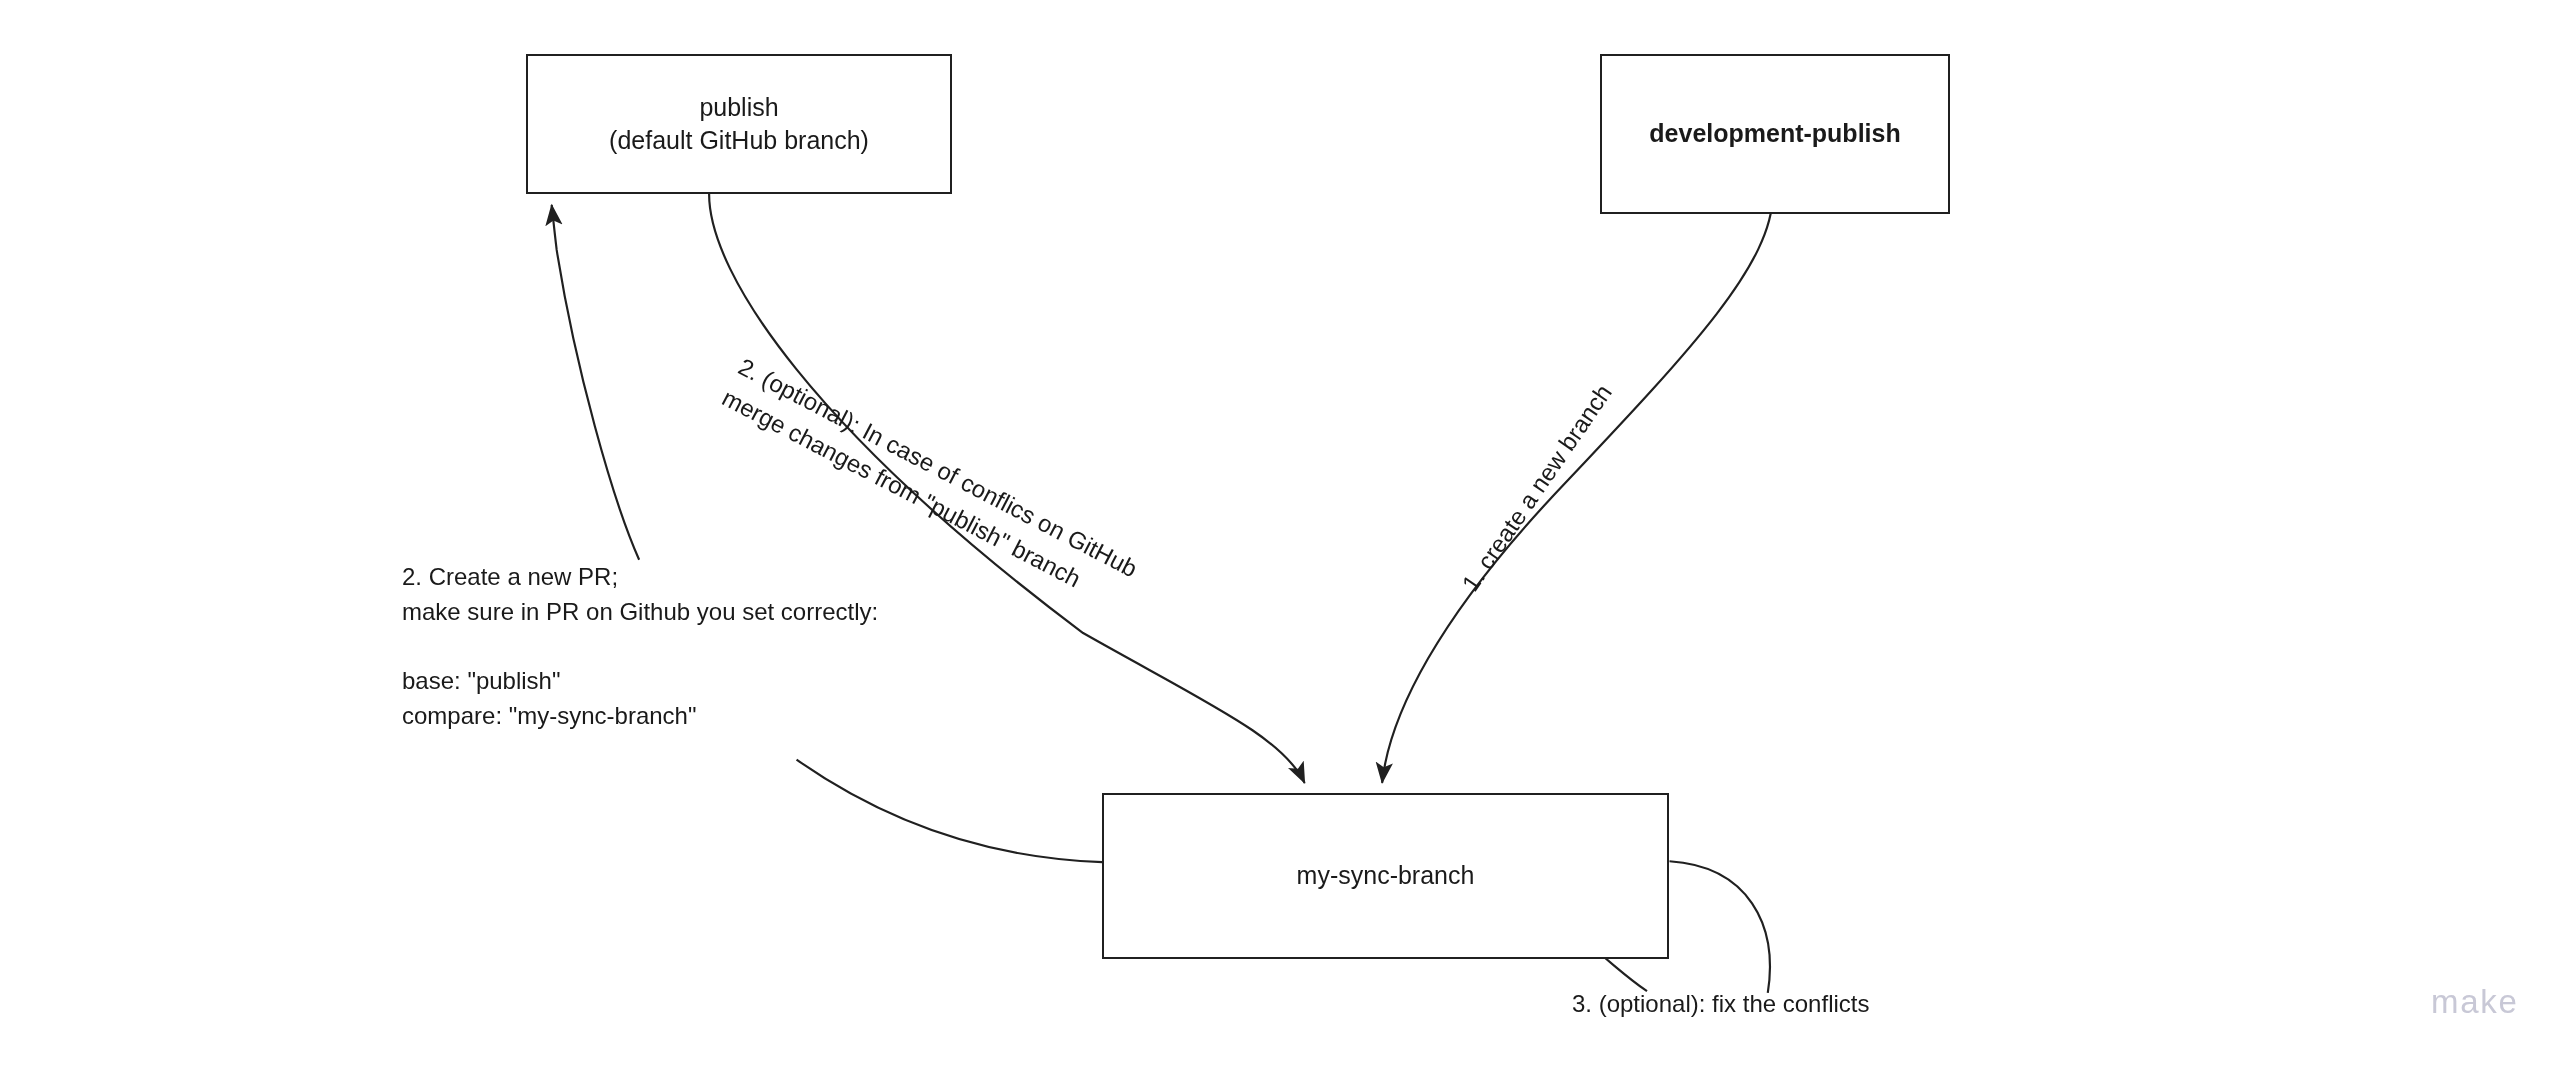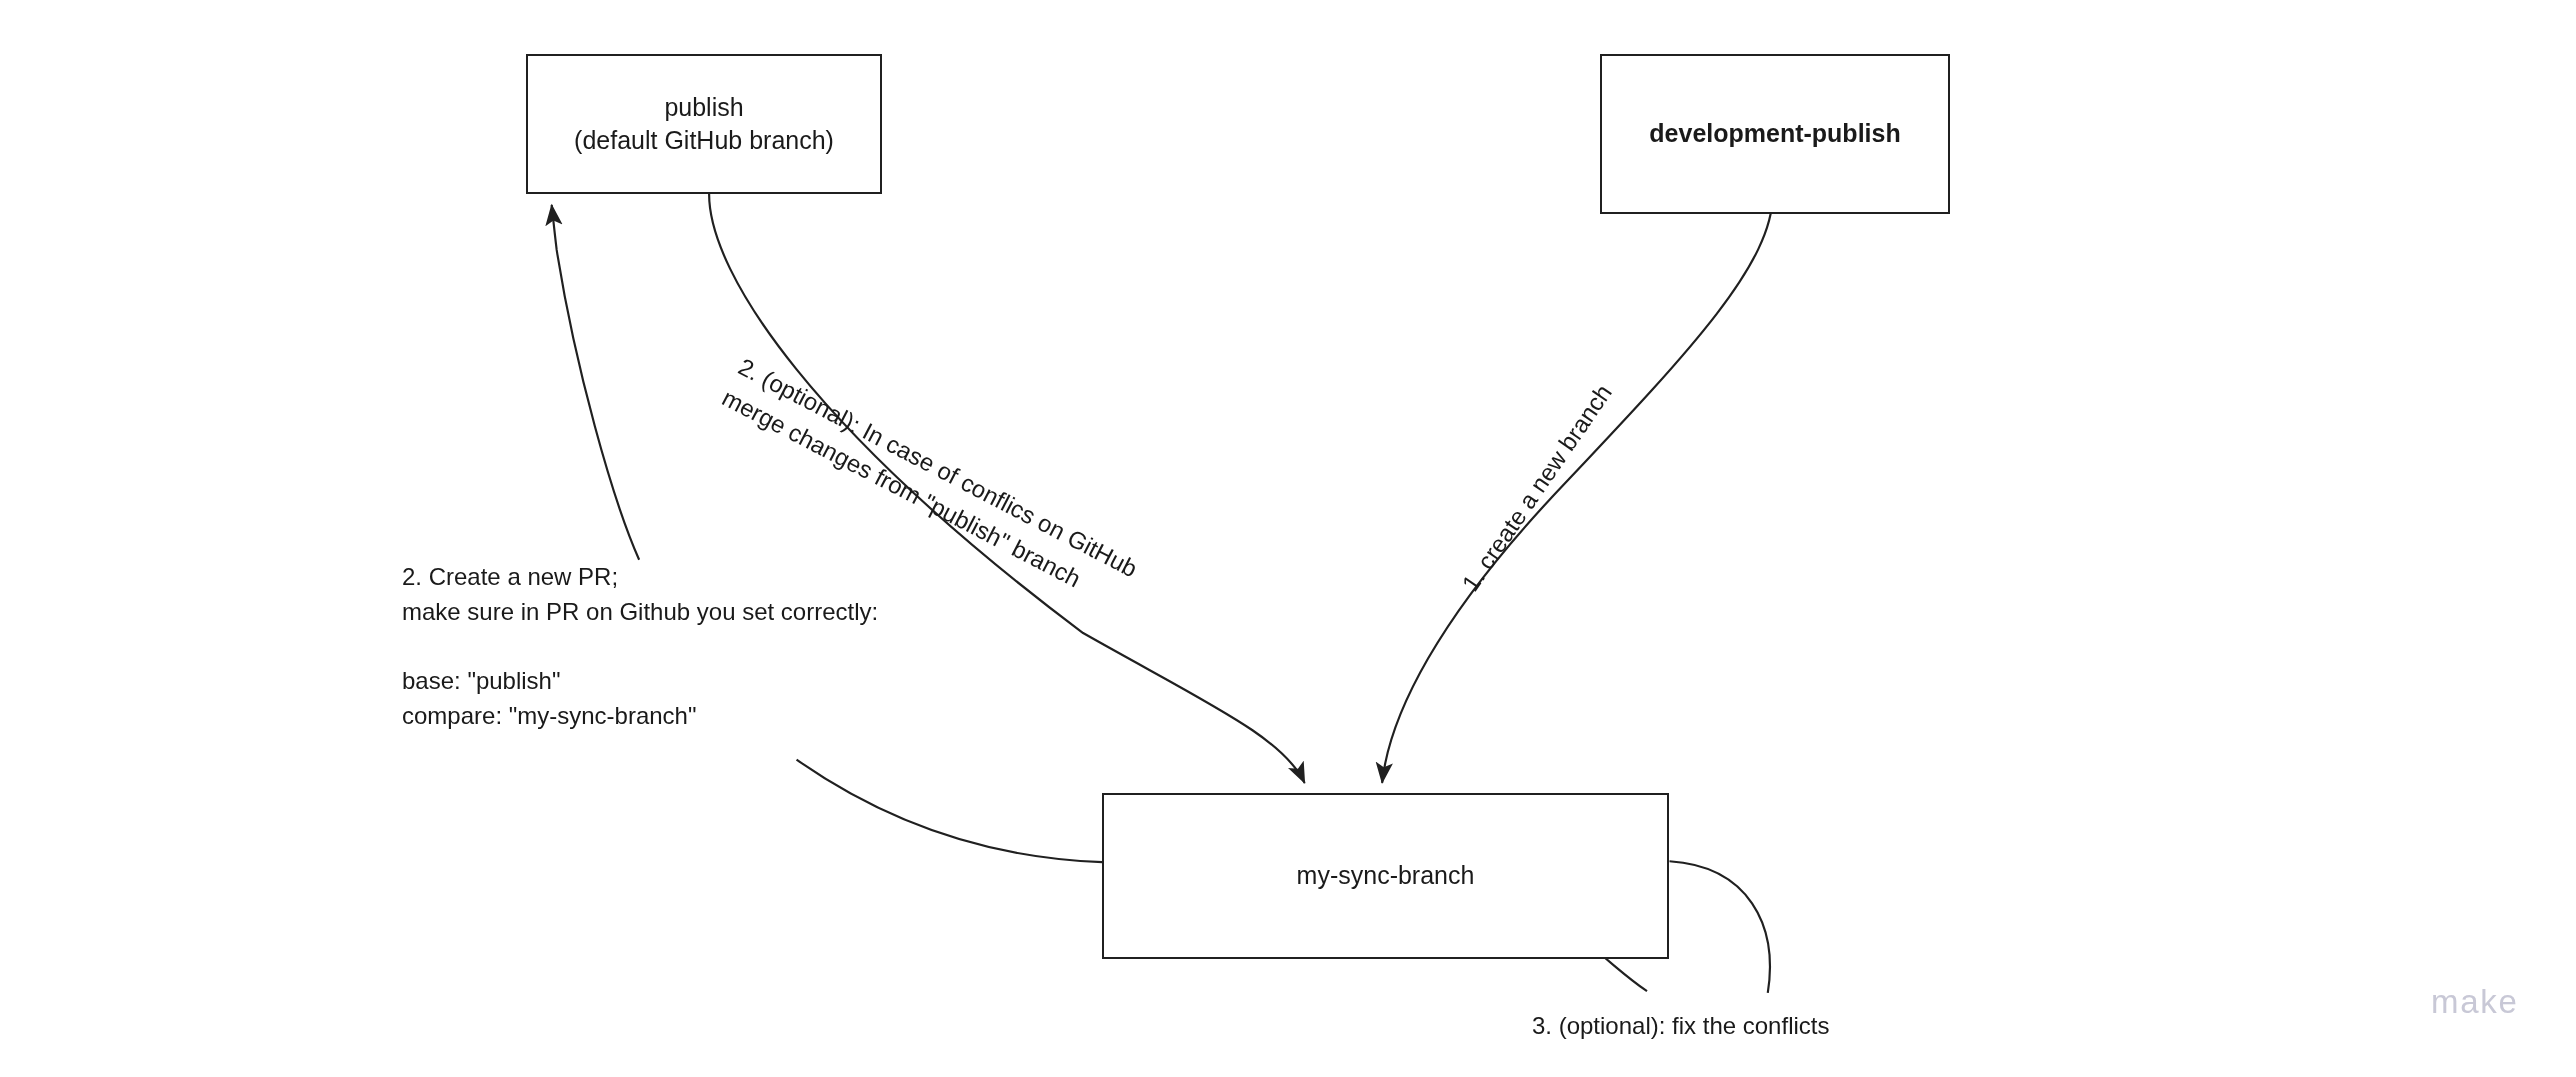--- a/index.html
+++ b/index.html
@@ -36,21 +36,21 @@
     justify-content: center;
     text-align: center;
     font-size: 25px;
     line-height: 1.33;
     color: #1a1a1a;
     white-space: pre-line;
   }
   #node-publish {
     left: 526px;
     top: 54px;
-    width: 356px;
+    width: 426px;
     height: 140px;
   }
   #node-development-publish {
     left: 1600px;
     top: 54px;
     width: 350px;
     height: 160px;
     font-weight: bold;
   }
   #node-my-sync-branch {
@@ -79,24 +79,23 @@
     transform: rotate(-55.5deg);
     transform-origin: 0 0;
     width: 333px;
   }
   #label-create-pr {
     left: 402px;
     top: 560px;
     width: 633px;
   }
   #label-fix-conflicts {
-    left: 1532px;
+    left: 1572px;
     top: 987px;
     width: 433px;
-    margin-top: 22px;
   }
   #miro-watermark {
     position: absolute;
     left: 2431px;
     top: 983px;
     font-size: 33px;
     letter-spacing: 1.7px;
     color: #c8c8d6;
     font-family: "Liberation Sans", sans-serif;
   }

